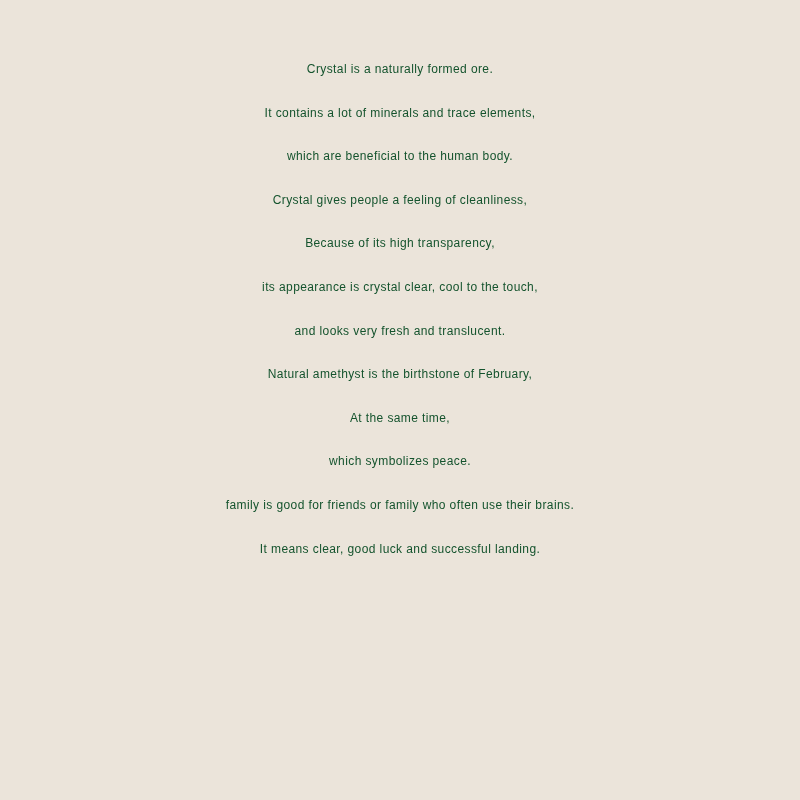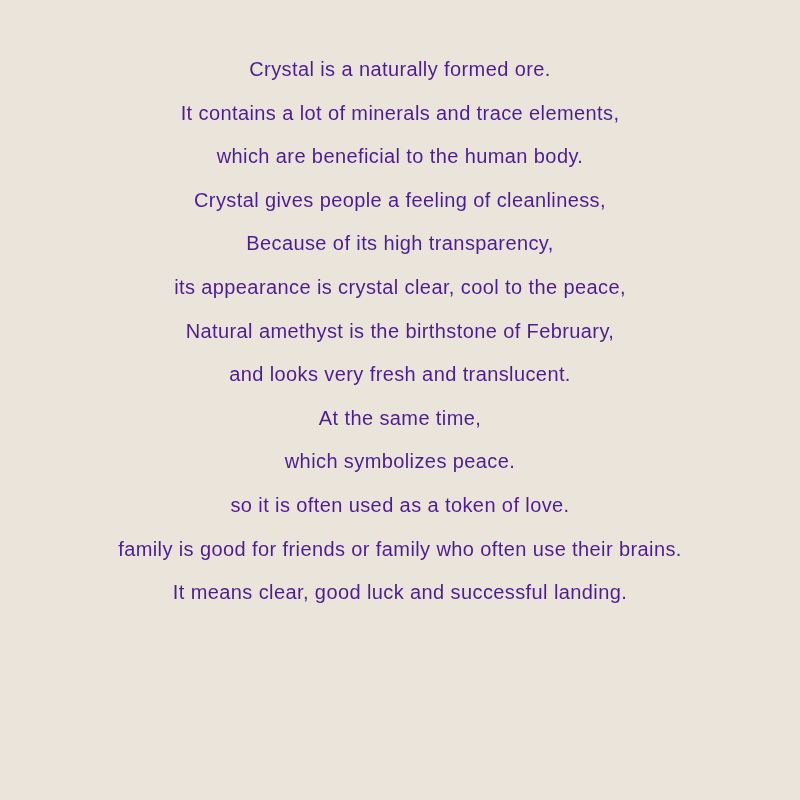--- a/index.html
+++ b/index.html
@@ -18,36 +18,35 @@
     width: 800px;
     height: 800px;
     padding-top: 48px;
     display: block;
   }
   .text-line {
     width: 100%;
     height: 43.6px;
     line-height: 43.6px;
     text-align: center;
-    font-size: 20px;
+    font-size: 12px;
     letter-spacing: 0.4px;
-    color: #4c1d95;
+    color: #14532d;
     white-space: nowrap;
   }
 </style>
 </head>
 <body>
 
 <div class="text-panel">
   <div class="text-line">Crystal is a naturally formed ore.</div>
   <div class="text-line">It contains a lot of minerals and trace elements,</div>
   <div class="text-line">which are beneficial to the human body.</div>
   <div class="text-line">Crystal gives people a feeling of cleanliness,</div>
   <div class="text-line">Because of its high transparency,</div>
-  <div class="text-line">its appearance is crystal clear, cool to the peace,</div>
+  <div class="text-line">its appearance is crystal clear, cool to the touch,</div>
+  <div class="text-line">and looks very fresh and translucent.</div>
   <div class="text-line">Natural amethyst is the birthstone of February,</div>
-  <div class="text-line">and looks very fresh and translucent.</div>
   <div class="text-line">At the same time,</div>
   <div class="text-line">which symbolizes peace.</div>
-  <div class="text-line">so it is often used as a token of love.</div>
   <div class="text-line">family is good for friends or family who often use their brains.</div>
   <div class="text-line">It means clear, good luck and successful landing.</div>
 </div>
 
 </body></html>

